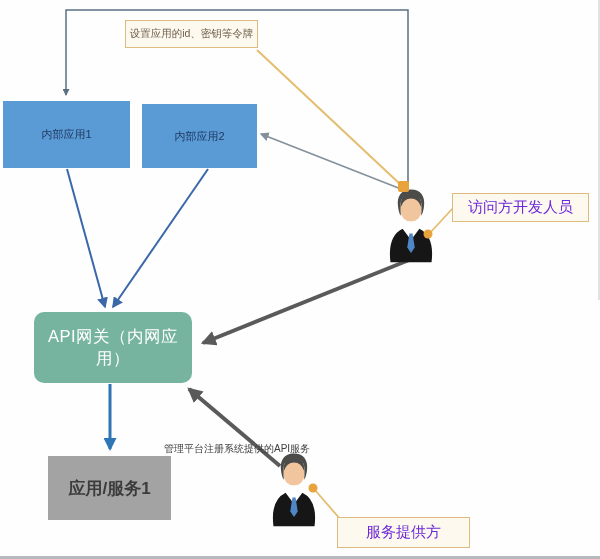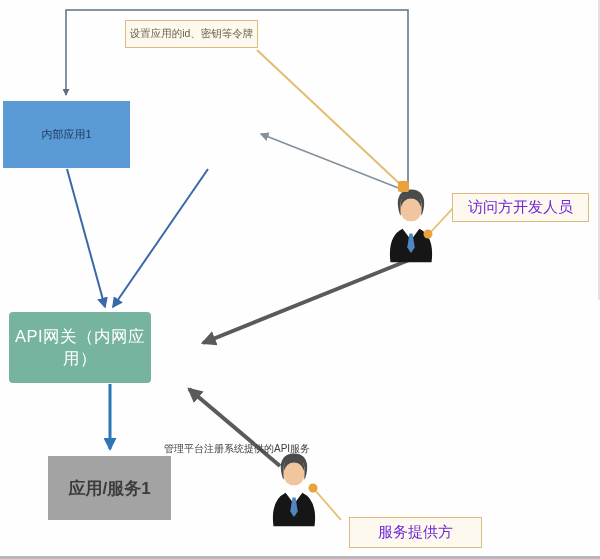--- a/index.html
+++ b/index.html
@@ -5,26 +5,26 @@
   html,body{margin:0;padding:0;background:#fff;}
   .canvas{
     position:relative;width:600px;height:559px;background:#fefefe;overflow:hidden;
     font-family:"Liberation Sans","DejaVu Sans",sans-serif;
   }
   .wires{position:absolute;left:0;top:0;width:600px;height:559px;}
   .node{position:absolute;display:flex;align-items:center;justify-content:center;text-align:center;box-sizing:border-box;}
   .node-blue{background:#5b9bd5;color:#1f3a63;font-weight:normal;font-size:11px;}
   .node-blue1{left:3px;top:101px;width:127px;height:67px;}
   .node-blue2{left:142px;top:104px;width:115px;height:64px;}
-  .node-green{left:9px;top:312px;width:142px;height:71px;background:#76b4a0;border-radius:4px;color:#ffffff;font-size:16.5px;font-weight:500;letter-spacing:.5px;}
+  .node-green{left:34px;top:312px;width:158px;height:71px;background:#76b4a0;border-radius:10px;color:#ffffff;font-size:16.5px;font-weight:500;letter-spacing:.5px;}
   .node-gray{left:48px;top:456px;width:123px;height:64px;background:#a3a3a3;color:#3c3c3c;font-size:17px;font-weight:bold;}
   .callout{position:absolute;background:#fdf9ee;border:1.5px solid #ddba7e;display:flex;align-items:center;justify-content:center;box-sizing:border-box;color:#6d28d9;}
   .callout-top{left:125px;top:20px;width:133px;height:28px;font-size:10.5px;color:#6b5d49;}
   .callout-right{left:452px;top:193px;width:137px;height:29px;font-size:15px;}
-  .callout-bottom{left:337px;top:517px;width:133px;height:31px;font-size:15px;margin-left:12px;}
+  .callout-bottom{left:337px;top:517px;width:133px;height:31px;font-size:15px;}
   .edge-label{position:absolute;color:#3d3d3d;white-space:nowrap;}
   .edge-label-1{left:201px;top:298px;font-size:9.5px;}
   .edge-label-2{left:164px;top:442px;font-size:10px;}
   .bottom-strip{position:absolute;left:0;bottom:0;width:600px;height:3px;background:#b4b9bd;}
   .right-strip{position:absolute;right:0;top:0;width:2px;height:300px;background:#dfe3e6;}
 </style>
 </head>
 <body>
 
 <div class="canvas">
@@ -80,20 +80,23 @@
     <use href="#bizperson" x="266" y="450" width="56" height="78"></use>
 
     <rect x="398" y="181" width="11" height="11" rx="2" fill="#e8a33d"></rect>
     <circle cx="428" cy="234" r="4.5" fill="#e8a33d"></circle>
     <circle cx="313" cy="488" r="4.5" fill="#e8a33d"></circle>
   </svg>
 
   <div class="node node-blue node-blue1">
     <span>内部应用1</span>
   </div>
+  <div class="node node-blue node-blue2">
+    <span>内部应用2</span>
+  </div>
   <div class="node node-green">
     <span>API网关（内网应用）</span>
   </div>
   <div class="node node-gray">
     <span>应用/服务1</span>
   </div>
 
   <div class="callout callout-top">
     <span>设置应用的id、密钥等令牌</span>
   </div>

